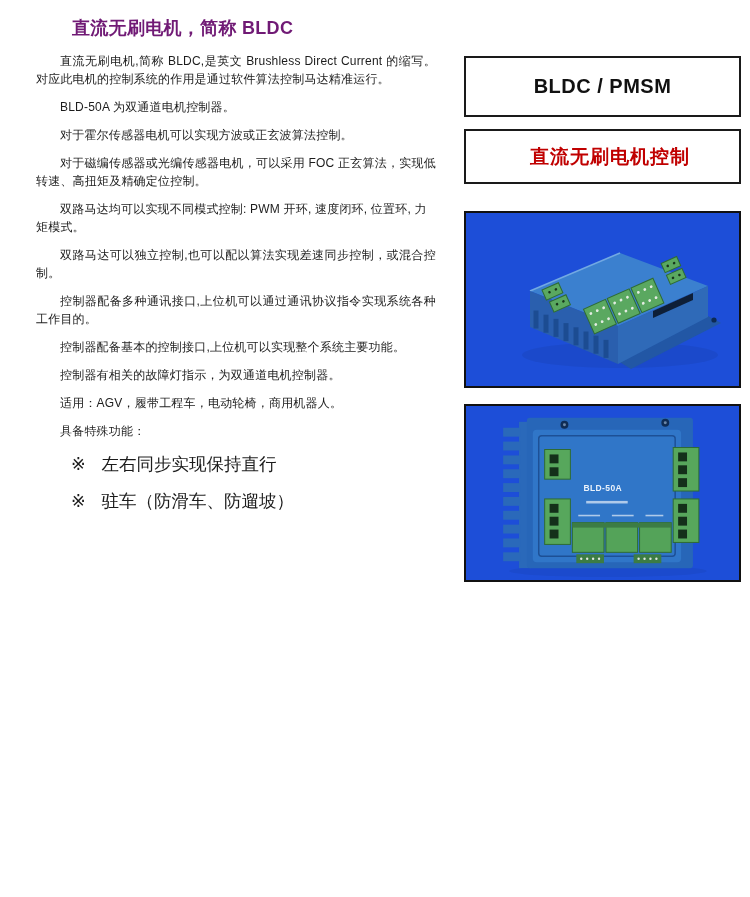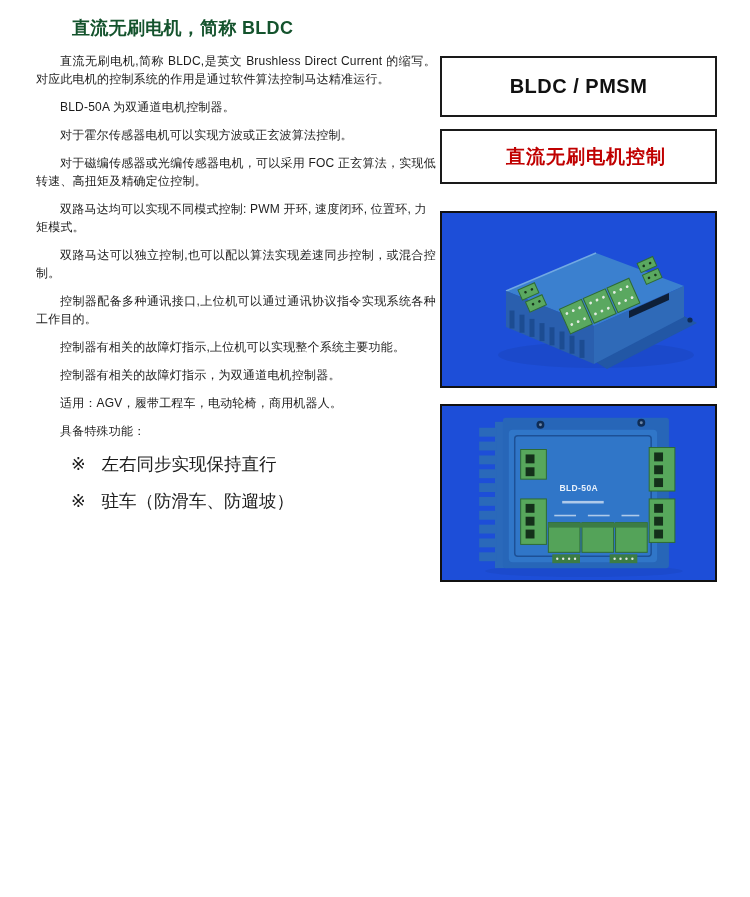--- a/index.html
+++ b/index.html
@@ -3,32 +3,32 @@
 <meta charset="utf-8">
 <style>
   html,body{margin:0;padding:0;background:#fff;}
   .page{
     position:relative;width:750px;height:897px;background:#ffffff;overflow:hidden;
     font-family:"Liberation Sans","DejaVu Sans",sans-serif;color:#1c1c1c;
   }
   
   .article{position:absolute;left:36px;top:16px;width:400px;}
   .article h1{
-    font-size:18px;font-weight:bold;margin:0 0 12px 0;text-indent:2em;color:#14532d;
+    font-size:18px;font-weight:bold;margin:0 0 12px 0;text-indent:2em;color:#701a75;
     letter-spacing:.3px;
   }
   .article p{
     font-size:12px;line-height:1.5;margin:10px 0;text-indent:2em;
     text-align:justify;letter-spacing:.2px;
   }
   .article p.no-just{text-align:left;}
   .bullet{display:flex;align-items:flex-start;margin:11px 0 11px 2em;font-size:17.5px;line-height:1.5;}
   .bullet .marker{margin-right:.9em;flex:0 0 auto;}
   
-  .sidebar{position:absolute;left:440px;top:56px;width:277px;}
+  .sidebar{position:absolute;left:464px;top:56px;width:277px;}
   .label-box{
     box-sizing:border-box;border:2px solid #1a1a1a;background:#fff;
     display:flex;align-items:center;justify-content:center;text-align:center;
   }
   .label-box.b1{height:61px;margin-bottom:12px;}
   .label-box.b1 span{font-size:20px;font-weight:bold;color:#111;letter-spacing:.5px;}
   .label-box.b2{height:55px;}
   .label-box.b2 span{font-size:19px;font-weight:bold;color:#c00000;letter-spacing:1px;margin-left:15px;}
   .photo-frame{
     box-sizing:border-box;border:2px solid #111;background:#1d4ed8;margin:0;position:relative;
@@ -48,21 +48,21 @@
 
   <div class="article">
     <h1>直流无刷电机，简称 BLDC</h1>
     <p>直流无刷电机,简称 BLDC,是英文 Brushless Direct Current 的缩写。对应此电机的控制系统的作用是通过软件算法控制马达精准运行。</p>
     <p class="no-just">BLD-50A 为双通道电机控制器。</p>
     <p class="no-just">对于霍尔传感器电机可以实现方波或正玄波算法控制。</p>
     <p>对于磁编传感器或光编传感器电机，可以采用 FOC 正玄算法，实现低转速、高扭矩及精确定位控制。</p>
     <p class="no-just">双路马达均可以实现不同模式控制: PWM 开环, 速度闭环, 位置环, 力矩模式。</p>
     <p>双路马达可以独立控制,也可以配以算法实现差速同步控制，或混合控制。</p>
     <p>控制器配备多种通讯接口,上位机可以通过通讯协议指令实现系统各种工作目的。</p>
-    <p class="no-just">控制器有相关的故障灯指示,上位机可以实现整个系统主要功能。</p>
+    <p class="no-just">控制器配备基本的控制接口,上位机可以实现整个系统主要功能。</p>
     <p class="no-just">控制器有相关的故障灯指示，为双通道电机控制器。</p>
     <p class="no-just">适用：AGV，履带工程车，电动轮椅，商用机器人。</p>
     <p class="no-just">具备特殊功能：</p>
 
     <div class="bullet">
       <span class="marker">※</span>
       <span>左右同步实现保持直行</span>
     </div>
     <div class="bullet">
       <span class="marker">※</span>

